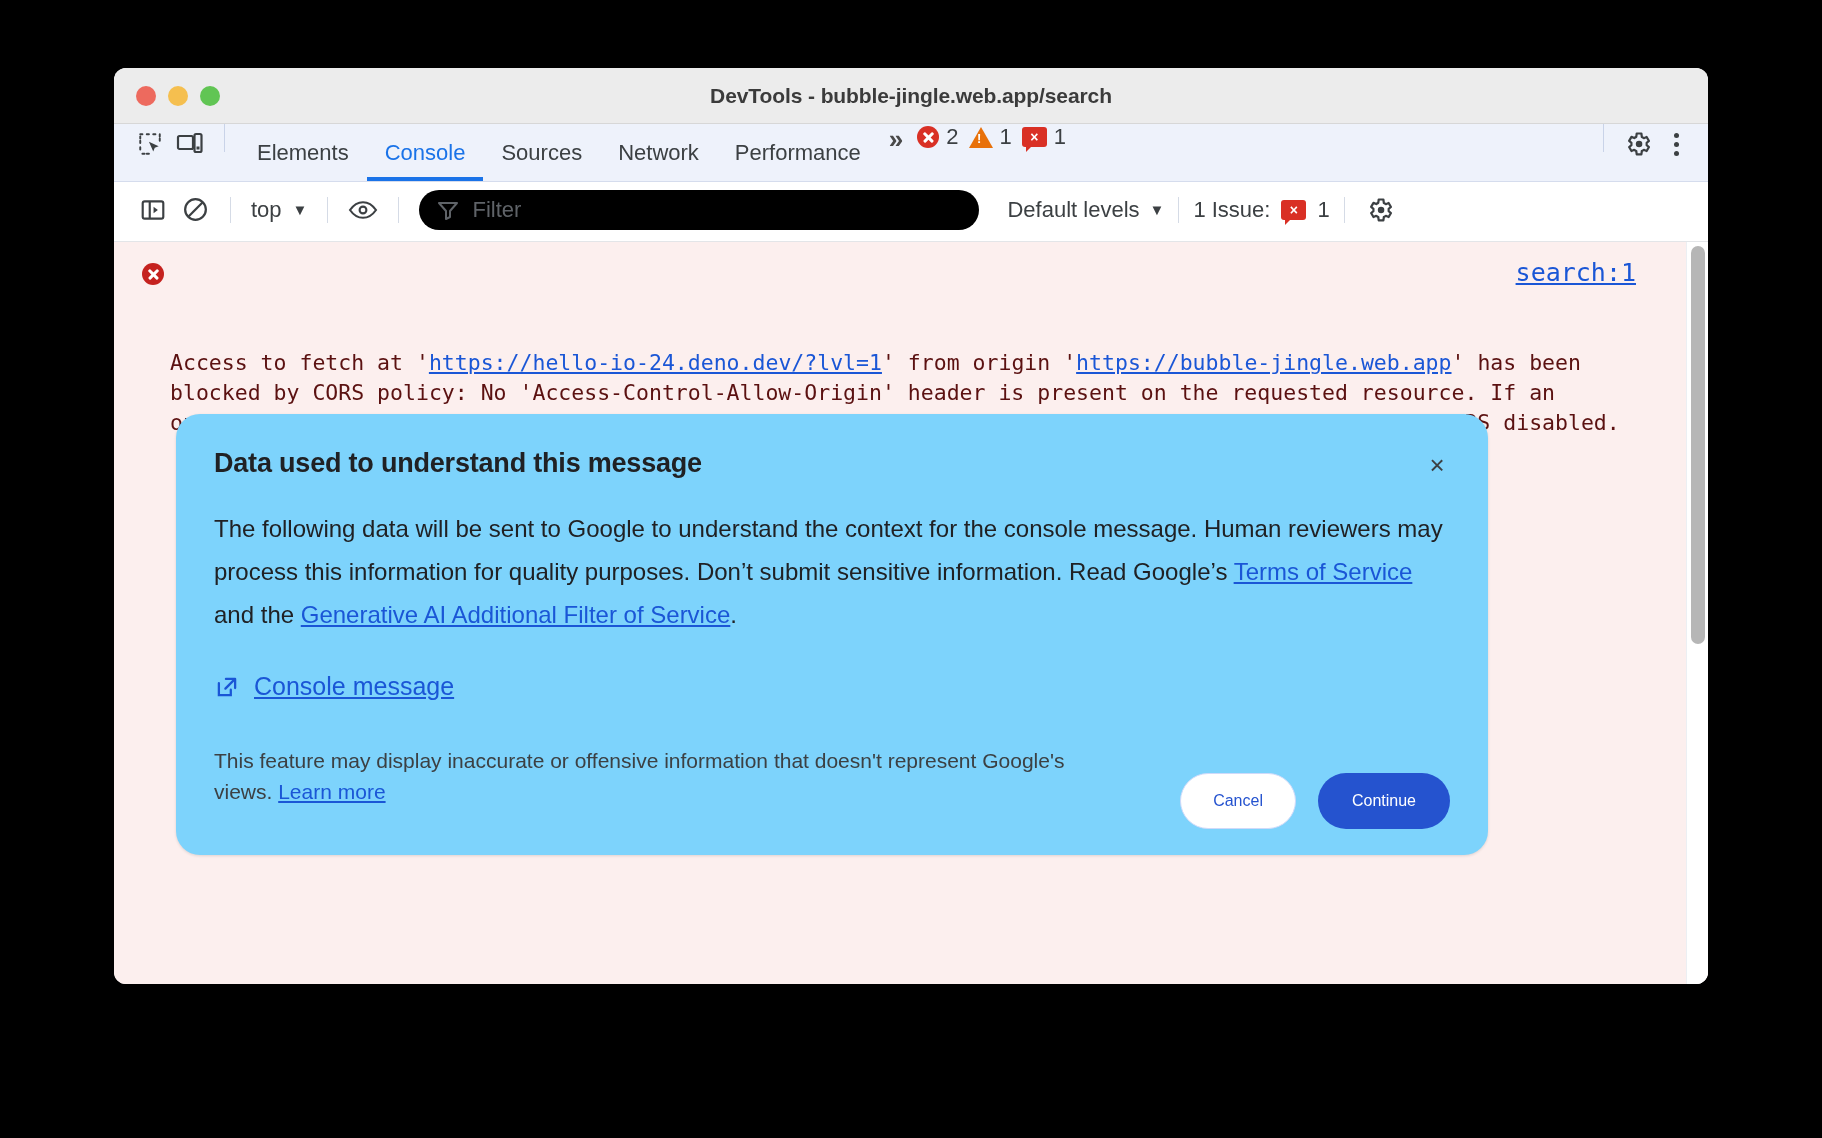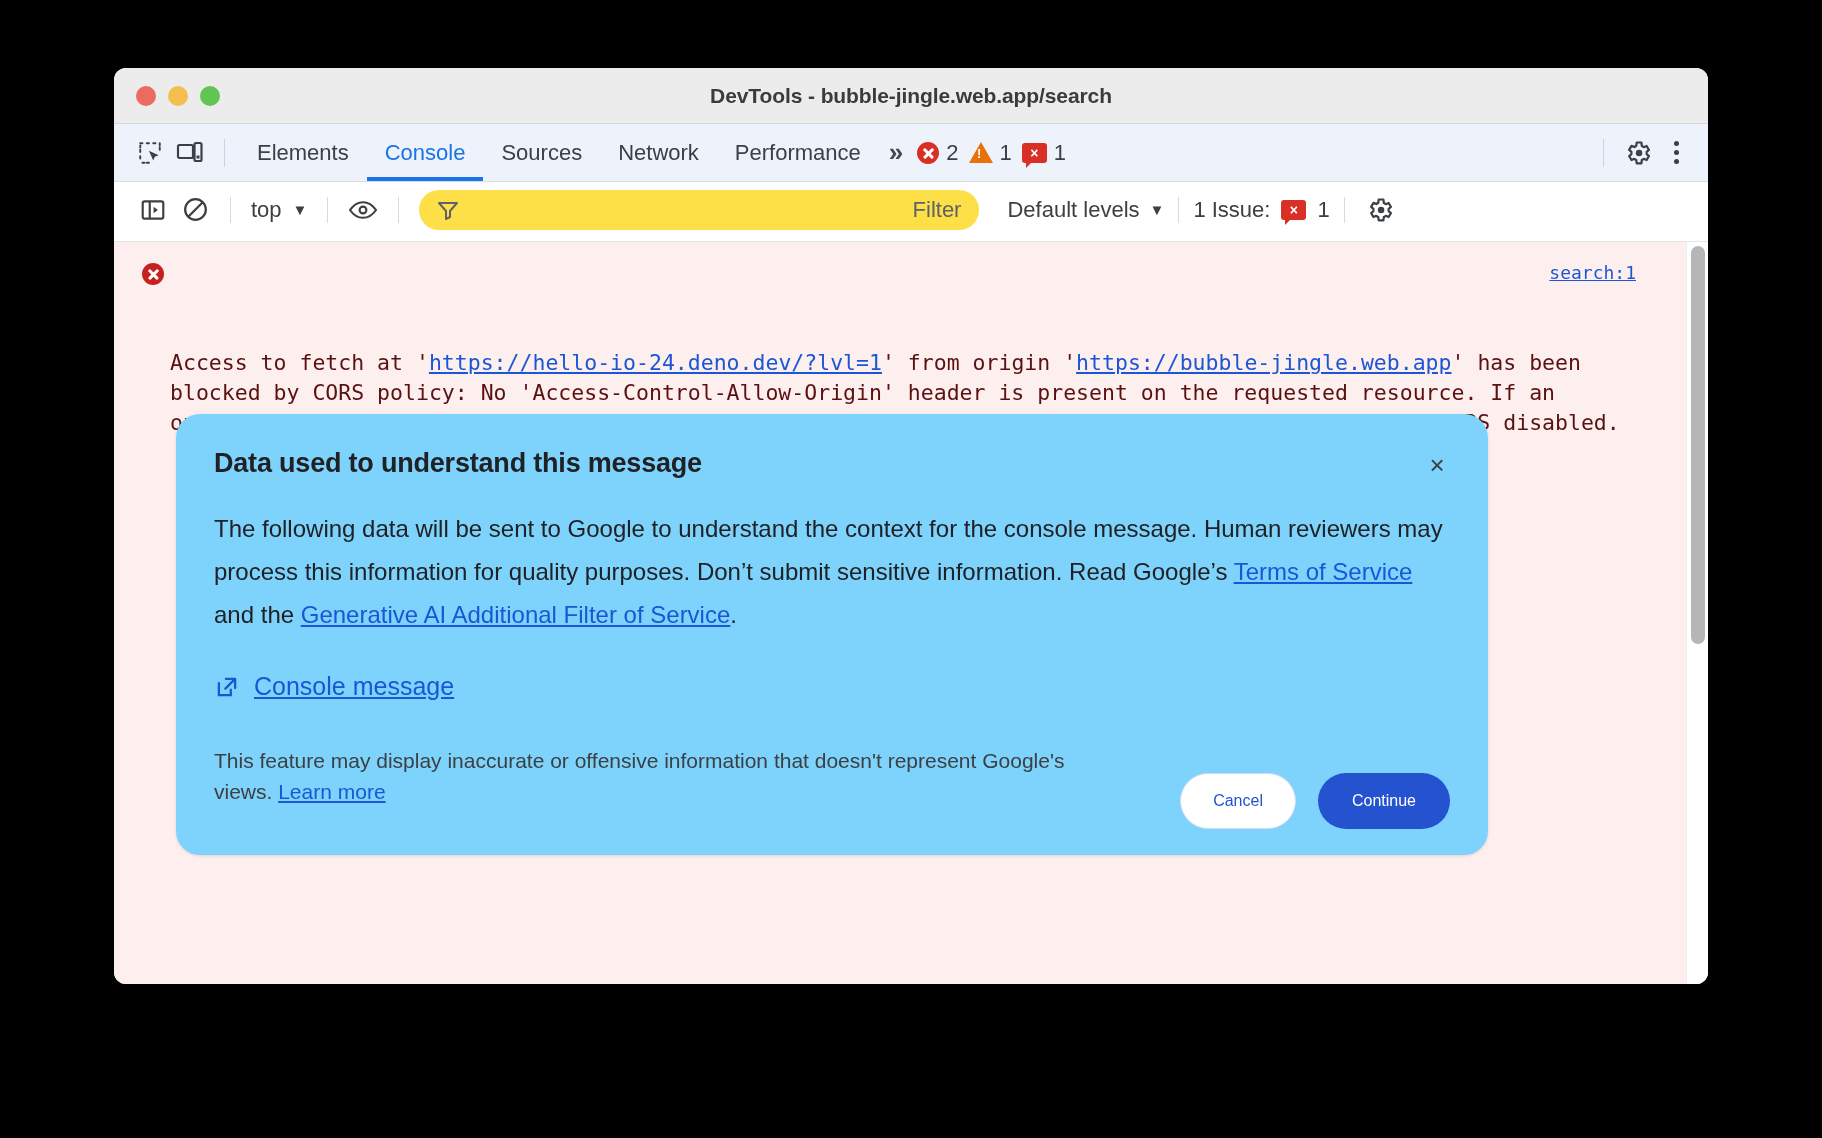--- a/index.html
+++ b/index.html
@@ -46,21 +46,21 @@
     letter-spacing: -.1px;
     pointer-events: none;
   }
 
   
   #tabbar {
     height: 58px;
     background: #eef2fb;
     border-bottom: 1px solid #d5dced;
     display: flex;
-    align-items: center;
+    align-items: flex-start;
     padding: 0 14px 0 16px;
   }
   .tb-icon {
     width: 40px; height: 40px;
     display: flex; align-items: center; justify-content: center;
     color: #3c4043;
     flex: none;
   }
   .tb-sep {
     width: 1px; height: 28px;
@@ -159,28 +159,27 @@
   .cb-sep { width: 1px; height: 26px; background: #d5dbe6; margin: 0 14px; flex: none; }
   .ctx {
     display: flex; align-items: center; gap: 11px;
     font-size: 22px; color: #3c4043;
     padding: 0 6px; flex: none;
   }
   .caret { font-size: 15px; color: #3c4043; }
   #filterbox {
     flex: 1 1 auto;
     height: 40px;
-    background: #fde047;
+    background: #000000;
     border-radius: 20px;
     display: flex; align-items: center;
     gap: 13px;
     padding: 0 18px;
     margin: 0 12px 0 6px;
     max-width: 560px;
-    justify-content: space-between;
   }
   #filterbox .ph { font-size: 22px; color: #5f6368; }
   .levels {
     display: flex; align-items: center; gap: 10px;
     font-size: 22px; color: #3c4043; flex: none;
     padding-left: 16px;
   }
   .issues {
     display: flex; align-items: center; gap: 11px;
     font-size: 22px; color: #3c4043; flex: none;
@@ -212,21 +211,21 @@
     left: 4.5px; top: 10px; width: 13px; height: 2.6px;
     background: #fff; border-radius: 1px;
   }
   #msg .ebadge::before { transform: rotate(45deg); }
   #msg .ebadge::after  { transform: rotate(-45deg); }
   #msgtext { display: block; padding-left: 30px; text-indent: 0; }
   #msgtext a { color: #1a56d6; text-decoration: underline; }
   #srclink {
     position: absolute; right: 72px; top: 16px;
     font-family: "DejaVu Sans Mono", monospace;
-    font-size: 18px;
+    font-size: 25px;
     color: #1a56d6; text-decoration: underline;
   }
 
   
   #dialog {
     position: absolute;
     left: 62px; top: 172px;
     width: 1312px;
     background: #7dd3fc;
     border-radius: 24px;

